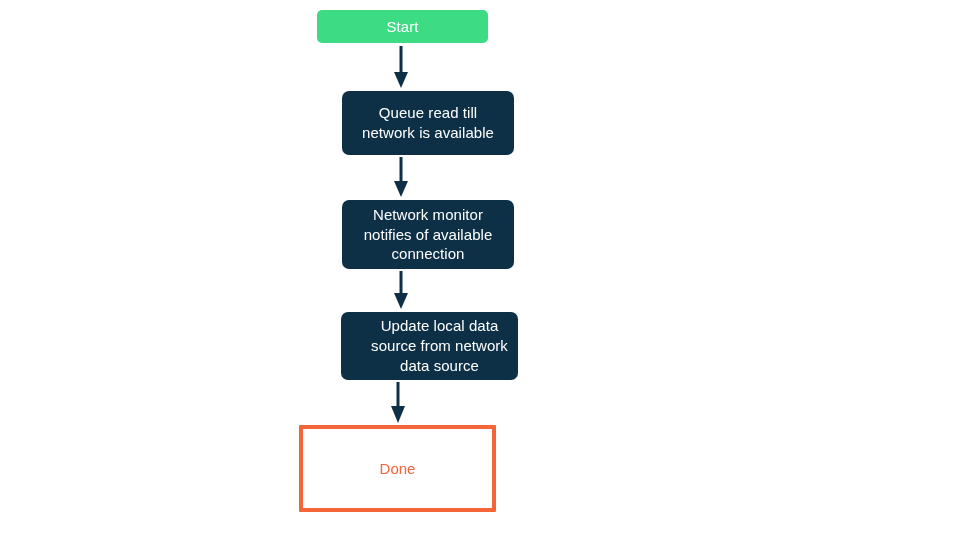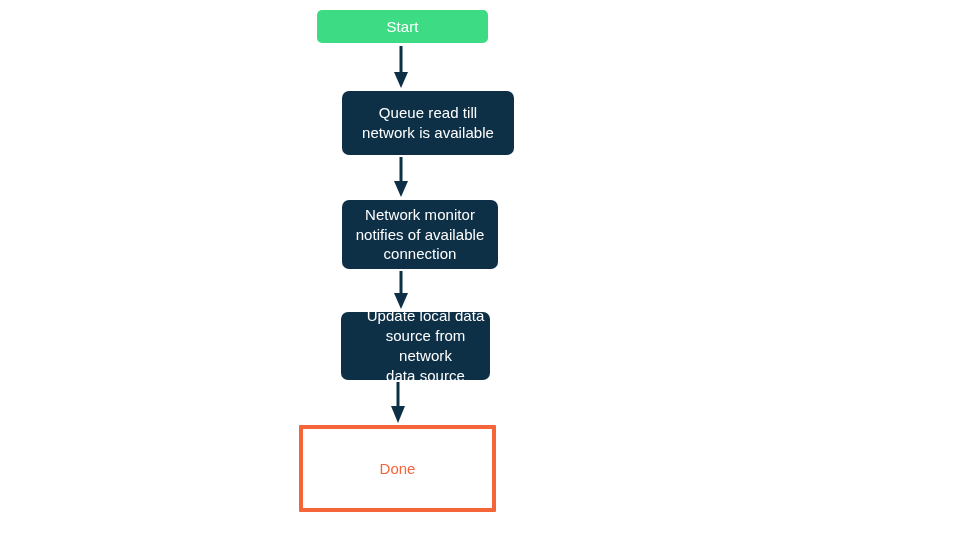--- a/index.html
+++ b/index.html
@@ -68,27 +68,27 @@
 
   .node-step1 {
     left: 314px;
     top: 91px;
     width: 172px;
     height: 64px;
   }
   .node-step2 {
     left: 314px;
     top: 200px;
-    width: 156px;
+    width: 172px;
     height: 69px;
   }
   .node-step3 {
     left: 313px;
     top: 312px;
-    width: 149px;
+    width: 177px;
     height: 68px;
     padding-left: 20px;
   }
 
   
   .node-done {
     left: 299px;
     top: 425px;
     width: 197px;
     height: 87px;

